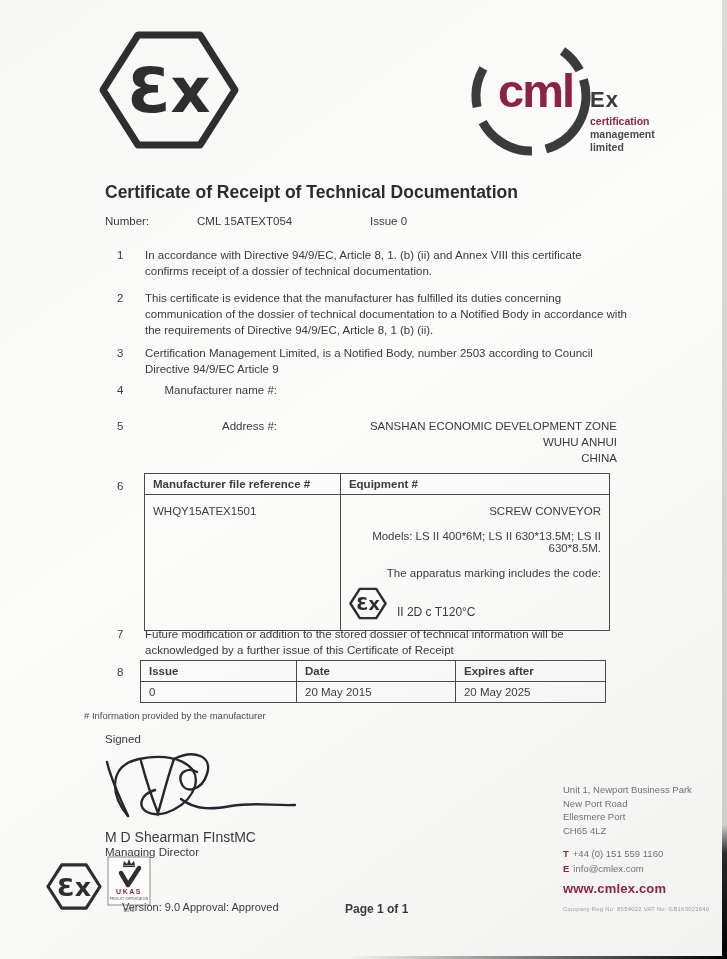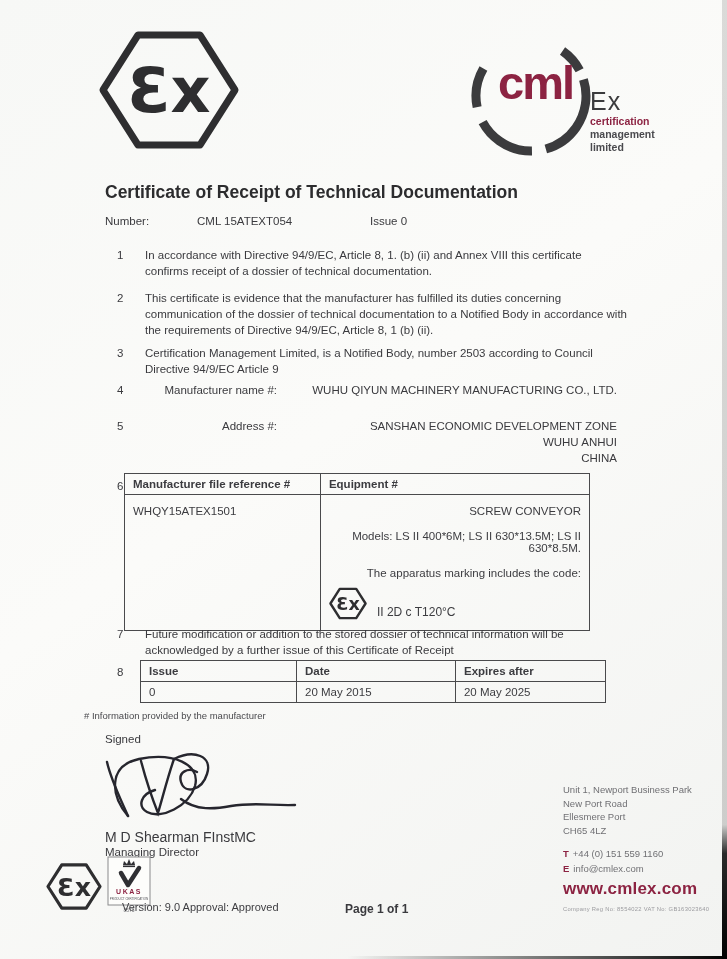--- a/index.html
+++ b/index.html
@@ -14,22 +14,22 @@
     background: linear-gradient(to bottom, rgba(170,170,168,.40) 0%, rgba(158,158,156,.45) 86%, #2a2a2a 89%, #000 100%);
   }
   .scan-edge-bottom {
     position:absolute; bottom:0; right:0; width:380px; height:3px;
     background: linear-gradient(to left, #000 0%, rgba(0,0,0,0) 100%);
   }
   
   .ex-logo-top { position:absolute; left:98px; top:28px; }
   .cml-logo { position:absolute; left:468px; top:33px; width:215px; height:130px; }
   .cml-arc { position:absolute; left:0; top:0; }
-  .cml-word { position:absolute; left:30px; top:22px; font-size:47px; font-weight:bold; color:#8c2342; letter-spacing:-2px; }
-  .cml-ex { position:absolute; left:122px; top:54px; font-size:25px; font-weight:normal; color:#3b3b3d; letter-spacing:1px; }
+  .cml-word { position:absolute; left:30px; top:30px; font-size:47px; font-weight:bold; color:#8c2342; letter-spacing:-2px; }
+  .cml-ex { position:absolute; left:122px; top:54px; font-size:22px; font-weight:bold; color:#3b3b3d; letter-spacing:1px; }
   .cml-lines { position:absolute; left:122px; top:82px; font-size:10.5px; font-weight:bold; line-height:13px; color:#4a4a4e; }
   .cml-lines .l1 { color:#8c2342; }
   
   .title { position:absolute; left:105px; top:182px; font-size:17.5px; font-weight:bold; color:#2c2c2e; }
   .number-row { position:absolute; left:105px; top:215px; display:flex; font-size:11.5px; }
   .number-row .lbl { width:92px; }
   .number-row .val { width:173px; }
   
   .clause { position:absolute; display:flex; font-size:11.5px; line-height:16px; }
   .clause .num { width:40px; flex:0 0 40px; padding-left:12px; box-sizing:border-box; }
@@ -55,21 +55,21 @@
   .sig-role { position:absolute; left:105px; top:846px; font-size:11.5px; }
   
   .ex-logo-bottom { position:absolute; left:46px; top:862px; }
   .ukas-badge { position:absolute; left:106px; top:856px; }
   .version-line { position:absolute; left:122px; top:901px; font-size:11px; color:#3e3e42; }
   .page-num { position:absolute; left:345px; top:902px; font-size:12px; font-weight:bold; color:#3a3a3e; }
   
   .footer-right { position:absolute; left:563px; top:783px; width:155px; font-size:9.5px; color:#707074; line-height:13.5px; }
   .footer-right .contact { margin-top:9px; line-height:15px; }
   .footer-right .tag { color:#8c2342; font-weight:bold; margin-right:4px; }
-  .footer-right .site { margin-top:6px; font-size:17px; font-weight:bold; color:#8c2342; letter-spacing:0.2px; }
+  .footer-right .site { margin-top:6px; font-size:13px; font-weight:bold; color:#8c2342; letter-spacing:0.2px; }
   .footer-right .reg { margin-top:7px; font-size:5.8px; color:#9b9b9f; letter-spacing:0.3px; white-space:nowrap; }
   .ex-inline { flex:0 0 auto; }
 </style>
 </head>
 <body>
 
 <div class="page">
 
   <div class="scan-edge-right"></div>
   <div class="scan-edge-bottom"></div>
@@ -113,38 +113,37 @@
 
   <div class="clause" style="left:105px; top:345px;">
     <span class="num">3</span>
     <span class="txt">Certification Management Limited, is a Notified Body, number 2503 according to Council Directive 94/9/EC Article 9</span>
   </div>
 
   <div class="clause" style="left:105px; top:382px;">
     <span class="num">4</span>
     <span class="txt kv">
       <span class="k">Manufacturer name #:</span>
-      <span class="v">WUHU QIYUN MACHINERY MANUFACTURING CO., LTD.</span>
     </span>
   </div>
 
   <div class="clause" style="left:105px; top:418px;">
     <span class="num">5</span>
     <span class="txt kv">
       <span class="k">Address #:</span>
       <span class="v">
         <span style="display:block">SANSHAN ECONOMIC DEVELOPMENT ZONE</span>
         <span style="display:block">WUHU ANHUI</span>
         <span style="display:block">CHINA</span>
       </span>
     </span>
   </div>
 
   <div class="clause-num-free" style="top:480px;">6</div>
-  <table class="tbl" style="left:124px; top:473px; width:466px;">
+  <table class="tbl" style="left:144px; top:473px; width:466px;">
     <tbody>
         <tr>
       <th style="width:190px;">Manufacturer file reference #</th>
       <th style="width:276px;">Equipment #</th>
     </tr>
     <tr>
       <td style="padding-top:10px;">WHQY15ATEX1501</td>
       <td class="eq-cell" style="padding-top:10px; padding-bottom:8px;text-align:right;">
         <p>SCREW CONVEYOR</p>
         <p class="eq-models">Models: LS II 400*6M; LS II 630*13.5M; LS II 630*8.5M.</p>

